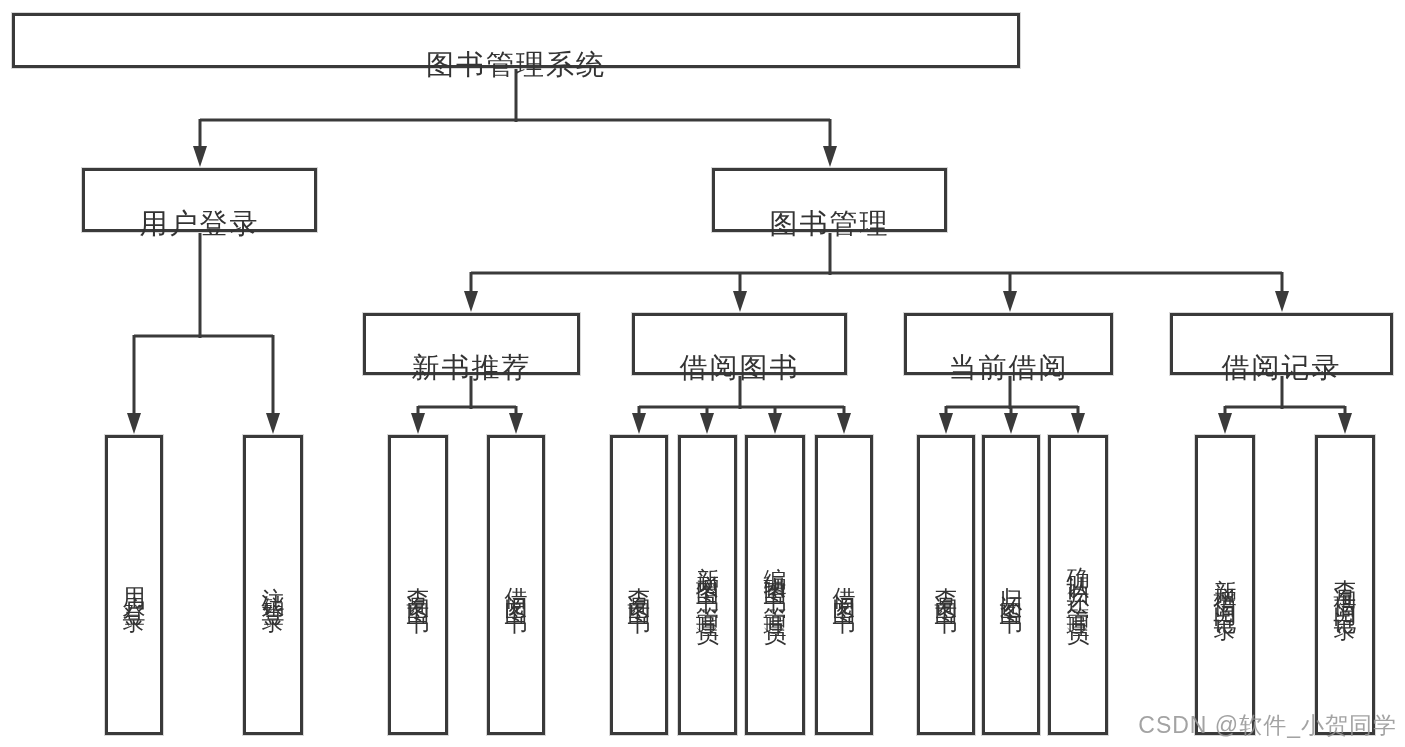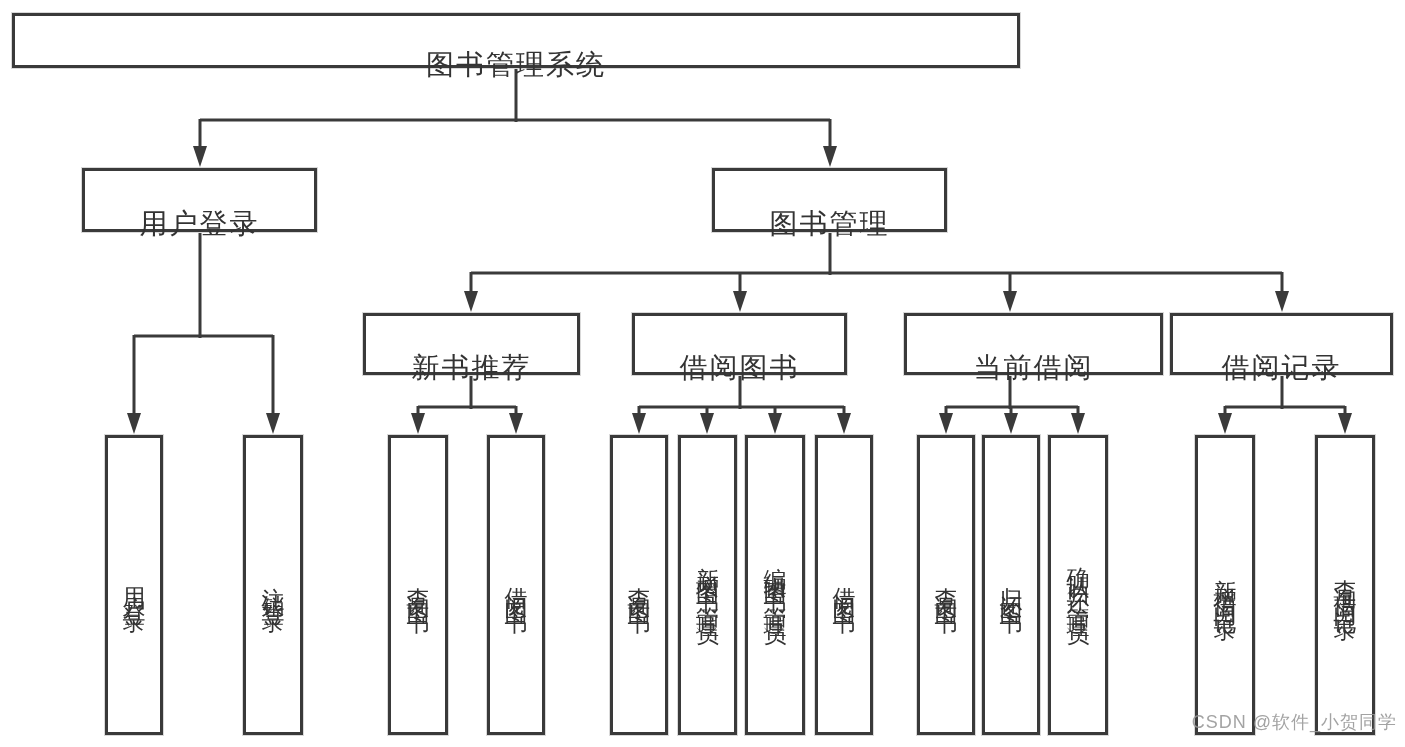--- a/index.html
+++ b/index.html
@@ -39,21 +39,21 @@
     writing-mode: vertical-rl;
     text-orientation: mixed;
     font-size: 23px;
     line-height: 1;
     letter-spacing: 8px;
   }
   .watermark {
     position: absolute;
     right: 8px;
     top: 710px;
-    font-size: 18px;
+    font-size: 23px;
     color: rgba(150,150,150,0.88);
     letter-spacing: 1px;
     z-index: 5;
     white-space: nowrap;
   }
 </style>
 </head>
 <body>
 
 <div class="canvas">
@@ -101,21 +101,21 @@
   <div class="box hbox" style="left:363px;top:313px;width:217px;height:62px">
     <span class="lbl">新书推荐</span>
   </div>
 
   <div class="box hbox" style="left:712px;top:168px;width:235px;height:64px">
     <span class="lbl">图书管理</span>
   </div>
   <div class="box hbox" style="left:632px;top:313px;width:215px;height:62px">
     <span class="lbl">借阅图书</span>
   </div>
-  <div class="box hbox" style="left:904px;top:313px;width:259px;height:62px">
+  <div class="box hbox" style="left:904px;top:313px;width:209px;height:62px">
     <span class="lbl">当前借阅</span>
   </div>
   <div class="box hbox" style="left:1170px;top:313px;width:223px;height:62px">
     <span class="lbl">借阅记录</span>
   </div>
 
   <div class="box vbox" style="left:105px;top:435px;width:58px;height:300px">
     <span class="lbl">用户登录</span>
   </div>
   <div class="box vbox" style="left:243px;top:435px;width:60px;height:300px">

